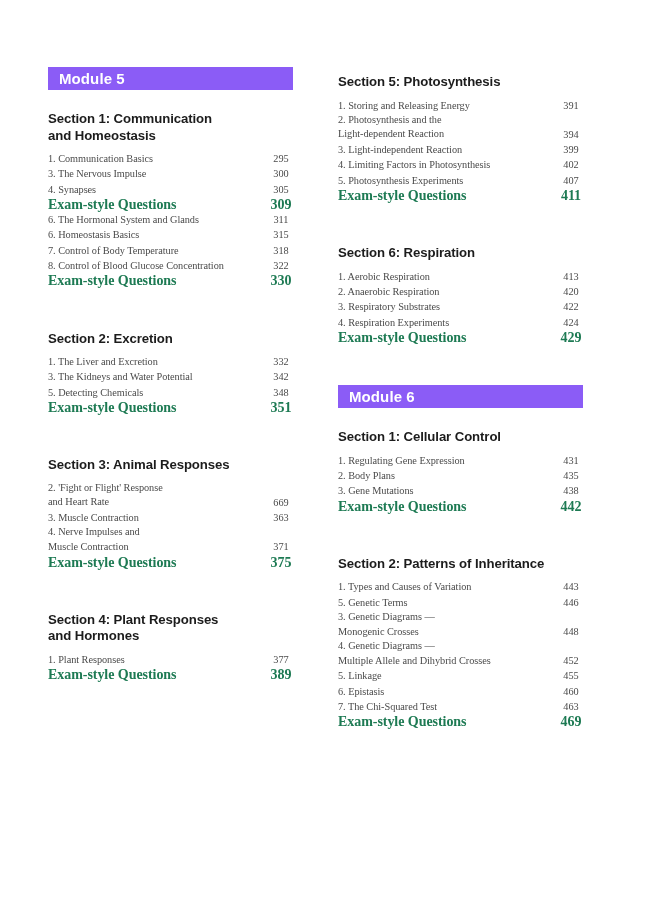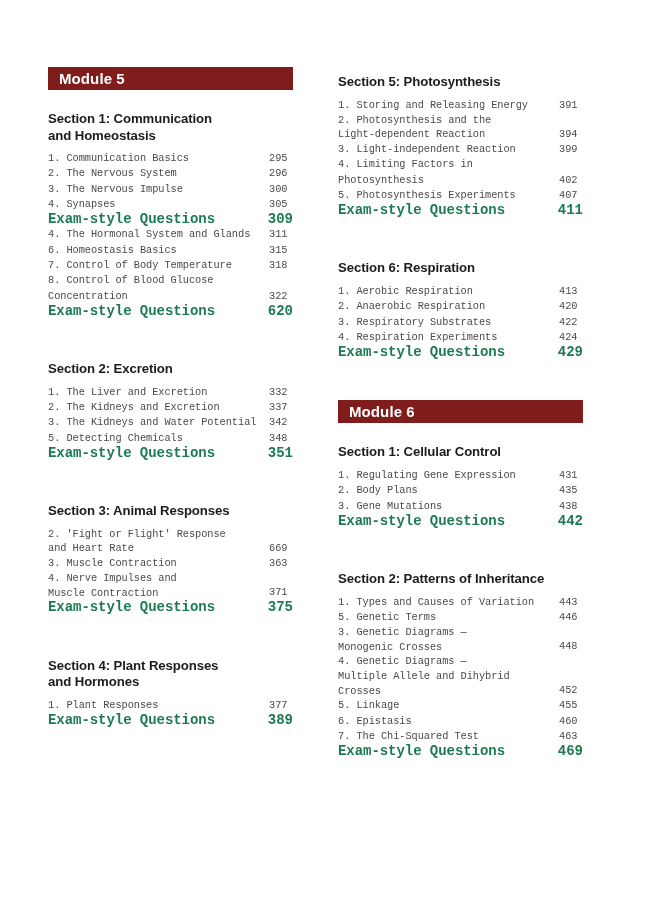--- a/index.html
+++ b/index.html
@@ -24,21 +24,21 @@
   }
   .column {
     position: absolute;
     width: 245px;
   }
   .col-left  { left: 48px;  top: 67px; }
   .col-right { left: 338px; top: 62px; }
 
   
   .module-bar {
-    background: #7f1d1d;
+    background: #8b5cf6;
     height: 23px;
     width: 245px;
     display: flex;
     align-items: center;
     box-sizing: border-box;
     padding-left: 11px;
   }
   .module-bar .module-title {
     color: #ffffff;
     font-family: "Liberation Sans", sans-serif;
@@ -60,33 +60,33 @@
   }
 
   
   .entries {
     width: 245px;
   }
   .entry {
     display: flex;
     align-items: flex-end;
     justify-content: space-between;
-    font-family: Liberation Mono, monospace;
+    font-family: Liberation Serif, serif;
     font-size: 10.3px;
     color: #4a4a4a;
     line-height: 15.3px;
   }
   .entry .label {
     flex: 0 1 auto;
     white-space: pre-line;
     letter-spacing: -0.05px;
   }
   .entry .pg {
     flex: 0 0 auto;
-    text-align: left;
+    text-align: center;
     min-width: 24px;
     padding-left: 8px;
   }
   .entry.exam .label,
   .entry.exam .pg {
     color: #1d7a53;
     font-weight: bold;
     font-size: 14px;
   }
   .entry.two-line .label { line-height: 14.6px; }
@@ -111,69 +111,61 @@
 
     <div class="section-heading" style="white-space: pre-line;">Section 1: Communication
 and Homeostasis</div>
     <div class="spacer-sm"></div>
     <div class="entries">
       <div class="entry">
         <span class="label">1. Communication Basics</span>
         <span class="pg">295</span>
       </div>
       <div class="entry">
-        <span class="label">2. The Nervous System</span>
-        <span class="pg">296</span>
-      </div>
-      <div class="entry">
         <span class="label">3. The Nervous Impulse</span>
         <span class="pg">300</span>
       </div>
       <div class="entry">
         <span class="label">4. Synapses</span>
         <span class="pg">305</span>
       </div>
       <div class="entry exam">
         <span class="label">Exam-style Questions</span>
         <span class="pg">309</span>
       </div>
       <div class="entry">
-        <span class="label">4. The Hormonal System and Glands</span>
+        <span class="label">6. The Hormonal System and Glands</span>
         <span class="pg">311</span>
       </div>
       <div class="entry">
         <span class="label">6. Homeostasis Basics</span>
         <span class="pg">315</span>
       </div>
       <div class="entry">
         <span class="label">7. Control of Body Temperature</span>
         <span class="pg">318</span>
       </div>
       <div class="entry">
         <span class="label">8. Control of Blood Glucose Concentration</span>
         <span class="pg">322</span>
       </div>
       <div class="entry exam">
         <span class="label">Exam-style Questions</span>
-        <span class="pg">620</span>
+        <span class="pg">330</span>
       </div>
     </div>
 
     <div class="spacer-lg"></div>
 
     <div class="section-heading" style="white-space: pre-line;">Section 2: Excretion</div>
     <div class="spacer-sm"></div>
     <div class="entries">
       <div class="entry">
         <span class="label">1. The Liver and Excretion</span>
         <span class="pg">332</span>
-      </div>
-      <div class="entry">
-        <span class="label">2. The Kidneys and Excretion</span>
-        <span class="pg">337</span>
       </div>
       <div class="entry">
         <span class="label">3. The Kidneys and Water Potential</span>
         <span class="pg">342</span>
       </div>
       <div class="entry">
         <span class="label">5. Detecting Chemicals</span>
         <span class="pg">348</span>
       </div>
       <div class="entry exam">

